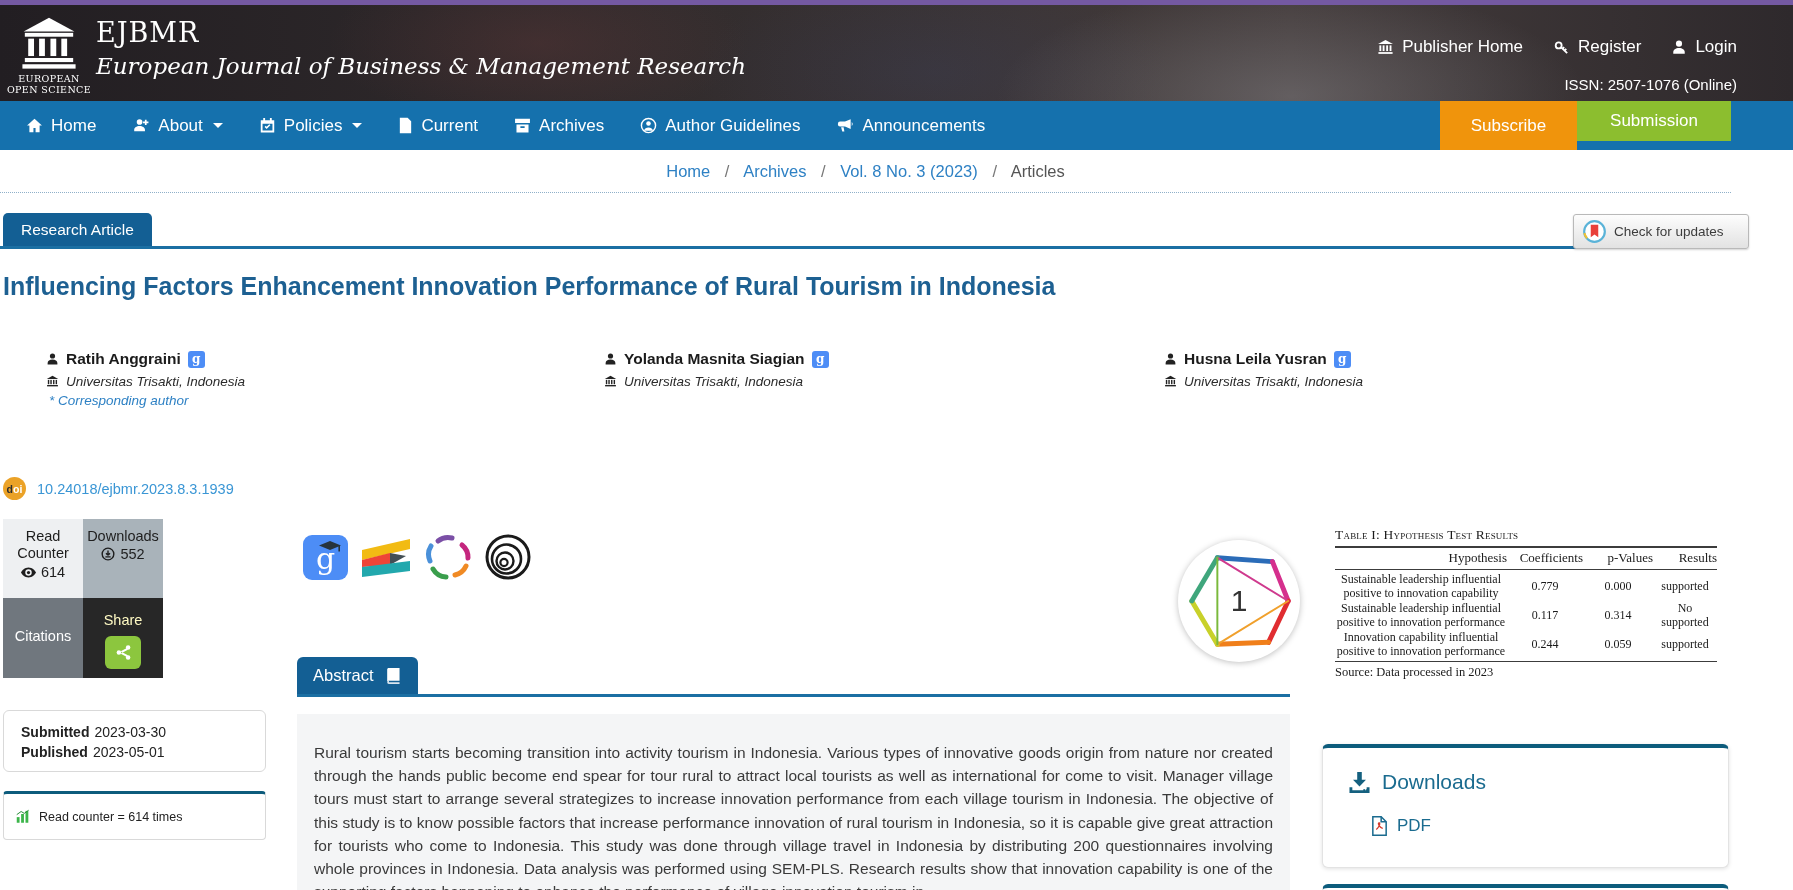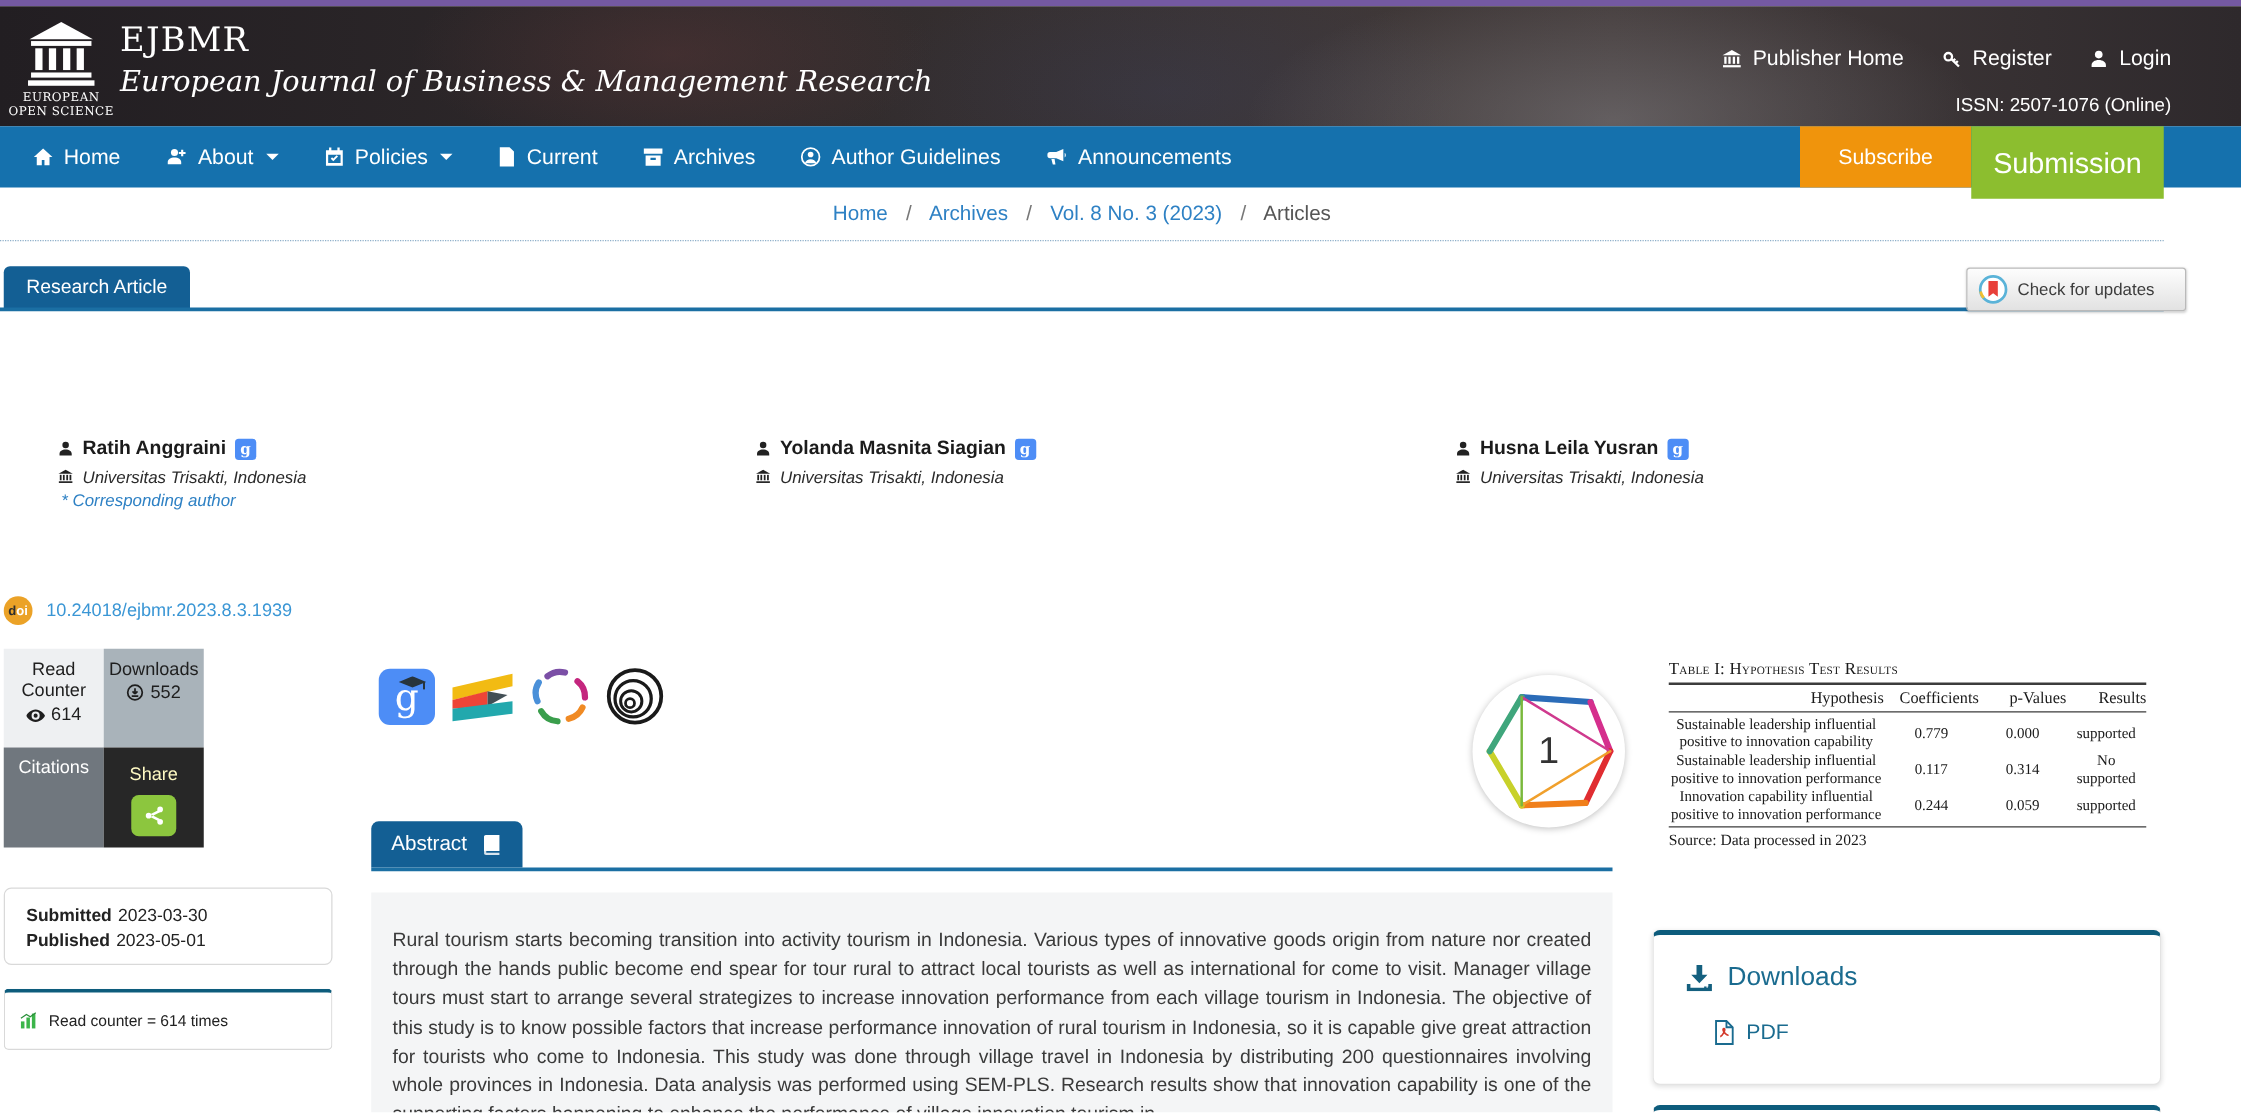--- a/index.html
+++ b/index.html
@@ -28,22 +28,22 @@
   .hdr-issn{position:absolute;right:56px;top:71px;font-size:15px;color:#fff;margin-left:12px;}
 
   
   .navbar{position:absolute;left:0;top:101px;width:1793px;height:49px;background:#1571ad;}
   .nav-items{position:absolute;left:26px;top:0;height:49px;display:flex;gap:36px;align-items:center;}
   .nav-item{display:flex;align-items:center;gap:8px;color:#fff;font-size:17px;cursor:pointer;white-space:nowrap;}
   .caret{width:0;height:0;border-left:5px solid transparent;border-right:5px solid transparent;
     border-top:5px solid #fff;margin-left:2px;}
   .btn-subscribe{position:absolute;left:1440px;top:0;width:137px;height:49px;background:#f0940c;
     color:#fff;font-size:17px;display:flex;align-items:center;justify-content:center;cursor:pointer;}
-  .btn-submission{position:absolute;left:1577px;top:0;width:154px;height:58px;background:#8cbe2f;
-    color:#fff;font-size:23px;display:flex;align-items:center;justify-content:center;cursor:pointer;}
+  .btn-submission{position:absolute;left:1577px;top:0;width:154px;height:40px;background:#8cbe2f;
+    color:#fff;font-size:17px;display:flex;align-items:center;justify-content:center;cursor:pointer;}
 
   
   .breadcrumb{position:absolute;left:0;top:162px;width:1731px;text-align:center;font-size:16.5px;color:#555;}
   .breadcrumb a{color:#2e81c4;text-decoration:none;cursor:pointer;}
   .breadcrumb .sep{color:#777;margin:0 10px;}
   .dotline{position:absolute;left:0;top:192px;width:1731px;border-top:1.5px dotted #8fb0c9;}
 
   
   .section-tab{position:absolute;left:3px;top:213px;height:34px;padding:0 18px;background:#135f94;
     color:#fff;font-size:15.5px;display:flex;align-items:center;border-radius:5px 5px 0 0;cursor:pointer;}
@@ -69,21 +69,21 @@
     align-items:center;justify-content:center;font-size:10.5px;font-weight:bold;}
   .doi-badge b{color:#2d2d2d;font-weight:bold;}
   .doi-link{font-size:14.5px;color:#3a96d5;text-decoration:none;cursor:pointer;}
 
   
   .metrics{position:absolute;left:3px;top:519px;width:136px;height:159px;display:grid;
     grid-template-columns:80px 80px;grid-template-rows:79px 80px;}
   .m-cell{text-align:center;font-size:14.5px;color:#1e1e1e;box-sizing:border-box;padding-top:9px;}
   .m-rc{background:#eef0f2;}
   .m-dl{background:#a9b3ba;}
-  .m-cit{background:#70777e;color:#fff;padding-top:8px;}
+  .m-cit{background:#70777e;color:#fff;padding-top:30px;}
   .m-share{background:#272727;color:#fef9c3;padding-top:14px;}
   .m-val{display:flex;align-items:center;justify-content:center;gap:5px;margin-top:2px;font-size:14.5px;}
   .share-btn{width:36px;height:33px;margin:8px auto 0;background:#8cc63e;border-radius:6px;
     display:flex;align-items:center;justify-content:center;cursor:pointer;}
 
   
   .dates-card{position:absolute;left:3px;top:710px;width:263px;height:62px;border:1px solid #d9d9d9;
     border-radius:6px;box-sizing:border-box;padding:13px 12px 0 17px;font-size:14px;color:#222;background:#fff;}
   .dates-card .row{margin-bottom:4px;}
   .dates-card b{font-weight:bold;margin-right:5px;}
@@ -265,20 +265,21 @@
   <div class="tab-underline"></div>
   <div class="check-updates">
     <svg width="25" height="25" viewBox="0 0 30 30">
       <circle cx="15" cy="15" r="12.4" fill="#fff" stroke="#5ab3d8" stroke-width="2.6"></circle>
       <path d="M6 23a11 11 0 0 1-3-6" fill="none" stroke="#f0c030" stroke-width="2.6"></path>
       <path d="M10.5 7h9v15l-4.5-3.4L10.5 22Z" fill="#e8403a"></path>
     </svg>
     <span>Check for updates</span>
   </div>
 
+  <div class="art-title">Influencing Factors Enhancement Innovation Performance of Rural Tourism in Indonesia</div>
 
   <div class="author" style="left:46px">
     <div class="a-name">
       <svg width="13" height="14" viewBox="0 0 24 24" fill="#222">
           <circle cx="12" cy="6.5" r="4.8"></circle>
           <path d="M12 13c-5.2 0-9 2.7-9 6.3V22h18v-2.7c0-3.6-3.8-6.3-9-6.3Z"></path>
         </svg>
       <span>Ratih Anggraini</span>
       <span class="gs-badge">g</span>
     </div>

